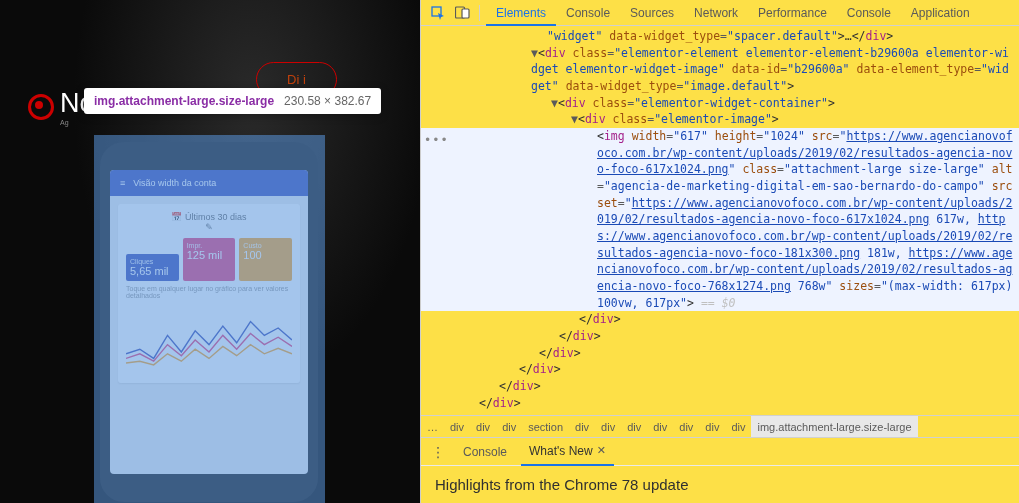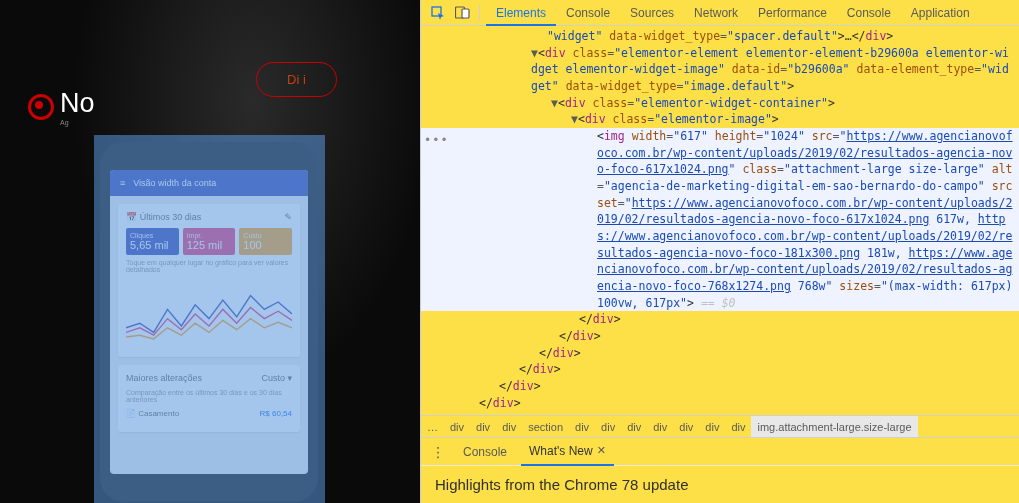--- a/index.html
+++ b/index.html
@@ -13,26 +13,26 @@
 .logo-sub { font-size: 7px; color: #888; display: block; }
 .btn-outline { position: absolute; top: 62px; left: 256px; border: 1.5px solid #cc0000; color: #c2410c; border-radius: 22px; padding: 9px 30px; font-size: 13px; }
 .tooltip { position: absolute; top: 88px; left: 84px; background: #fff; padding: 6px 10px; border-radius: 3px; box-shadow: 0 2px 8px rgba(0,0,0,.3); z-index: 5; max-width: 310px; }
 .tooltip-sel { color: #8a2da5; font-weight: 600; font-size: 12px; }
 .tooltip-dim { color: #666; font-size: 12px; }
 .highlight-box { position: absolute; top: 135px; left: 94px; width: 231px; height: 368px; background: rgba(90, 150, 220, .55); z-index: 3; }
 .phone { position: absolute; top: 142px; left: 100px; width: 218px; height: 360px; background: #1a1a1a; border-radius: 24px; padding: 28px 10px; z-index: 2; }
 .phone-screen { width: 100%; height: 100%; background: #f0f0f0; border-radius: 4px; overflow: hidden; font-size: 9px; }
 .phone-top { background: #3f51b5; color: #fff; padding: 8px 10px; display: flex; align-items: center; gap: 8px; }
 .phone-card { background: #fff; margin: 8px; border-radius: 3px; padding: 8px; box-shadow: 0 1px 2px rgba(0,0,0,.1); }
-.phone-card-h { display: flex; justify-content: space-between; align-items: center; color: #666; margin-bottom: 6px; }
+.phone-card-h { display: flex; justify-content: space-between; align-items: center; color: #666; margin-bottom: 6px; flex-direction: column; }
 .metrics { display: flex; gap: 4px; }
 .metric { flex: 1; padding: 4px; border-radius: 2px; color: #fff; text-align: left; }
 .metric-label { font-size: 7px; opacity: .9; }
 .metric-val { font-size: 11px; font-weight: 500; }
-.m1 { background: #3f51b5; } .m2 { background: #ec407a; } .m3 { background: #ffa726; }
+.m1 { background: #3f51b5; margin-top: 16px; } .m2 { background: #ec407a; } .m3 { background: #ffa726; }
 .chart-area { height: 70px; margin-top: 6px; position: relative; }
 .chart-svg { width: 100%; height: 100%; }
 .chart-txt { font-size: 7px; color: #999; margin-top: 4px; }
 .phone-row { display: flex; justify-content: space-between; padding: 6px 0; font-size: 8px; color: #666; }
 
 .devtools { flex: 1; display: flex; flex-direction: column; border-left: 1px solid #ccc; background: #fde047; }
 .dt-toolbar { height: 26px; border-bottom: 1px solid #d0d0d0; display: flex; align-items: center; padding: 0 6px; gap: 2px; }
 .dt-ico { width: 22px; height: 22px; display: flex; align-items: center; justify-content: center; color: #5a5a5a; cursor: pointer; }
 .dt-ico.active { color: #1a73e8; }
 .dt-sep { width: 1px; height: 16px; background: #d0d0d0; margin: 0 4px; }
@@ -69,20 +69,25 @@
   <div class="page-dark"></div>
   <div class="logo">
     <div class="logo-icon"></div>
     <div>
       <span class="logo-text">No</span>
       <span class="logo-sub">Ag</span>
     </div>
   </div>
   <div class="btn-outline">Di      i</div>
 
+  <div class="tooltip">
+    <span class="tooltip-sel">img.attachment-large.size-large</span>
+    <span> &nbsp; </span>
+    <span class="tooltip-dim">230.58 × 382.67</span>
+  </div>
 
   <div class="highlight-box"></div>
 
   <div class="phone">
     <div class="phone-screen">
       <div class="phone-top">
         <span>≡</span>
         <span>Visão width da conta</span>
       </div>
       <div class="phone-card">
@@ -106,31 +111,20 @@
         </div>
         <div class="chart-txt">Toque em qualquer lugar no gráfico para ver valores detalhados</div>
         <div class="chart-area">
           <svg class="chart-svg" viewBox="0 0 180 70">
             <polyline fill="none" stroke="#3f51b5" stroke-width="1.5" points="0,50 15,45 30,55 45,30 60,48 75,25 90,40 105,20 120,38 135,15 150,30 165,22 180,35"></polyline>
             <polyline fill="none" stroke="#ec407a" stroke-width="1.5" points="0,55 15,50 30,58 45,40 60,52 75,35 90,48 105,30 120,45 135,28 150,40 165,32 180,42"></polyline>
             <polyline fill="none" stroke="#ffa726" stroke-width="1.5" points="0,60 15,58 30,62 45,50 60,58 75,45 90,55 105,42 120,52 135,40 150,50 165,44 180,50"></polyline>
           </svg>
         </div>
       </div>
-      <div class="phone-card">
-        <div class="phone-card-h">
-          <span>Maiores alterações</span>
-          <span>Custo ▾</span>
-        </div>
-        <div class="chart-txt">Comparação entre os últimos 30 dias e os 30 dias anteriores</div>
-        <div class="phone-row">
-          <span>📄 <span>Casamento</span></span>
-          <span style="color:#1a73e8">R$ 60,54</span>
-        </div>
-      </div>
     </div>
   </div>
 </div>
 
 <div class="row-dots">•••</div>
 
 <div class="devtools">
   <div class="dt-toolbar">
     <div class="dt-ico active">
         <svg width="14" height="14" viewBox="0 0 14 14">

